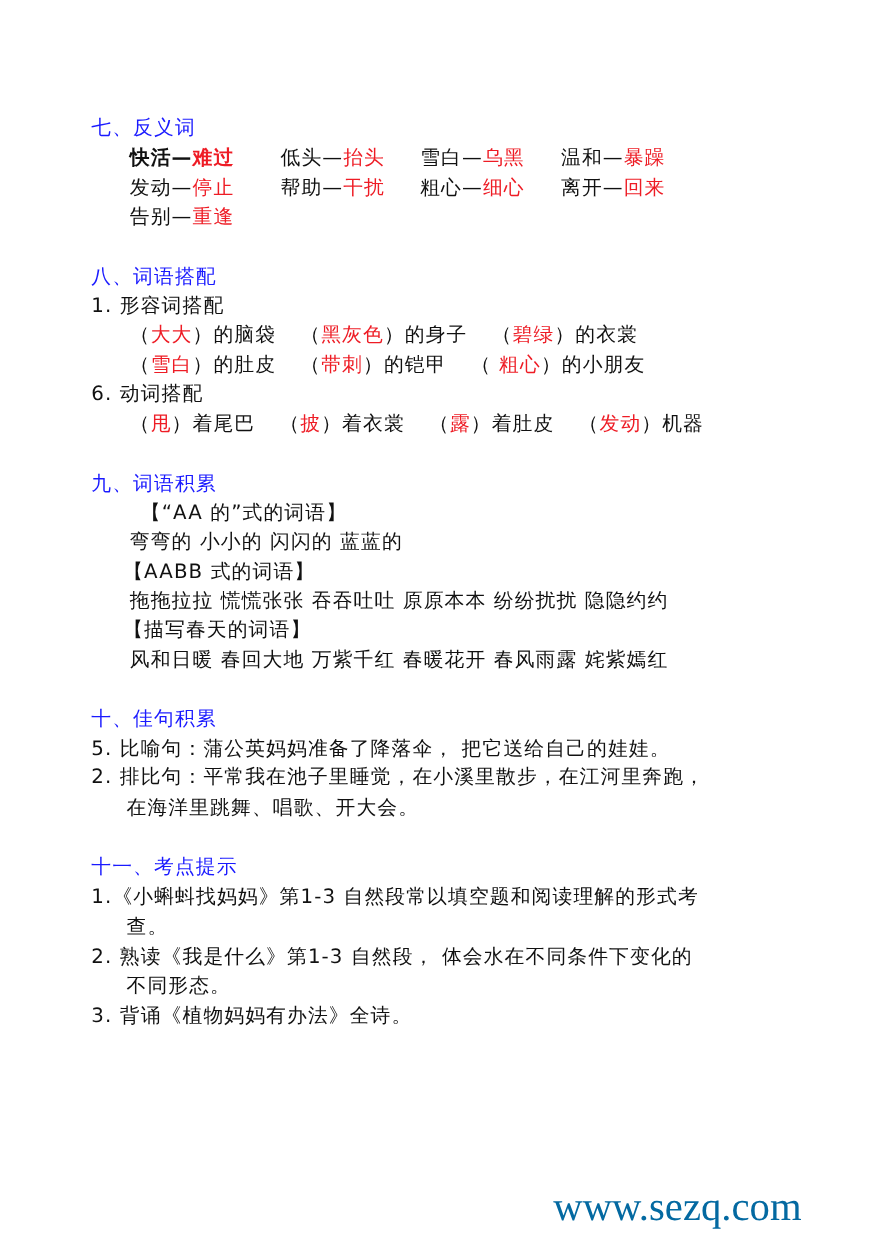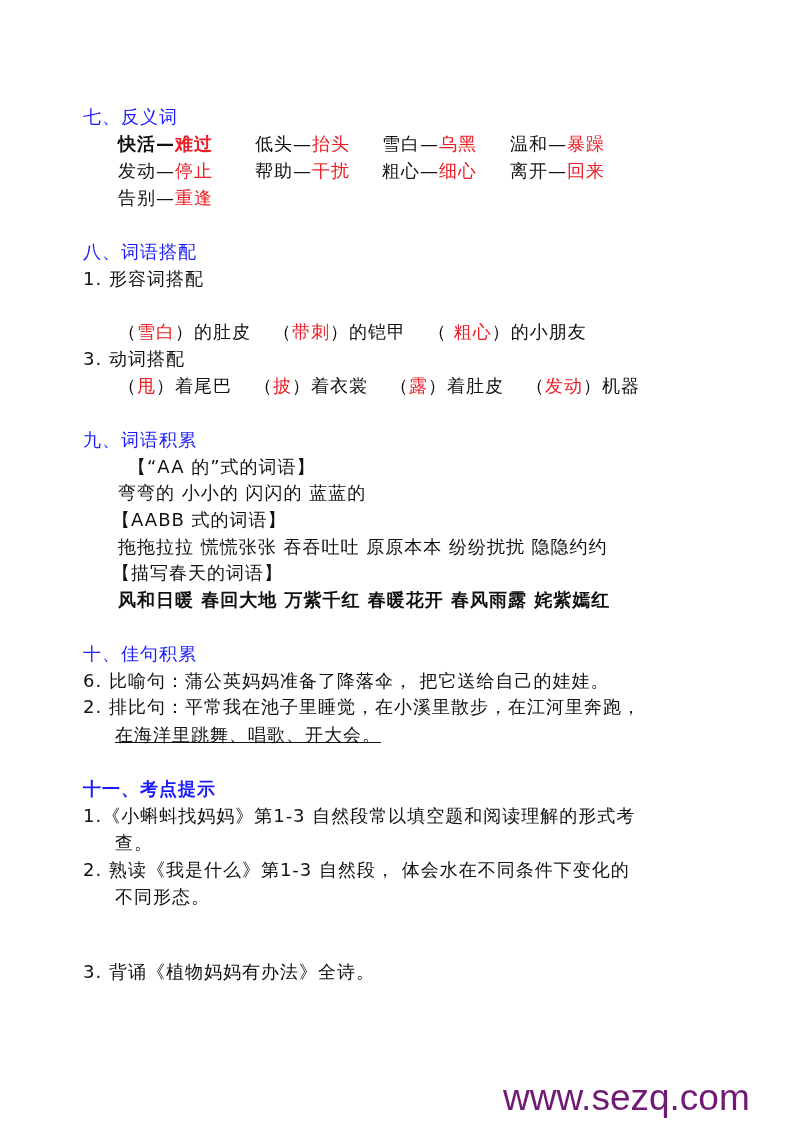--- a/index.html
+++ b/index.html
@@ -6,21 +6,21 @@
   body { width: 800px; height: 1132px; position: relative; overflow: hidden;
          font-family: "DejaVu Sans", "Liberation Sans", sans-serif; }
   .page { position: absolute; left: 0; top: 18px; width: 636px; height: 1132px; }
   .line { position: absolute; left: 0; height: 27px; line-height: 27px; font-size: 18px;
           color: #111111; white-space: nowrap; letter-spacing: 1px; }
   .heading { color: #1a1aff; font-size: 18px; }
   .red { color: #ee1c25; }
   .pair { display: inline-block; }
   .gap { display: inline-block; width: 22px; }
   .watermark { position: absolute; left: 503px; top: 1058px; font-size: 37px;
-               color: #701a75; font-family: Liberation Sans, sans-serif;
+               color: #0369a1; font-family: Liberation Serif, serif;
                letter-spacing: 0px; line-height: 44px; }
 </style>
 </head>
 <body>
 
 <div class="page">
 
   <div class="line heading" style="left:83px; top:85px;">七、反义词</div>
 
   <div class="line" style="left:118px; top:112px;">
@@ -31,45 +31,48 @@
     <span class="pair" style="width:137px;"><span>发动—</span><span class="red">停止</span></span><span class="pair" style="width:127px;"><span>帮助—</span><span class="red">干扰</span></span><span class="pair" style="width:128px;"><span>粗心—</span><span class="red">细心</span></span><span class="pair"><span>离开—</span><span class="red">回来</span></span>
   </div>
 
   <div class="line" style="left:118px; top:166px;">
     <span class="pair"><span>告别—</span><span class="red">重逢</span></span>
   </div>
 
   <div class="line heading" style="left:83px; top:220px;">八、词语搭配</div>
   <div class="line" style="left:83px; top:247px;">1. 形容词搭配</div>
 
+  <div class="line" style="left:118px; top:273px;">
+    <span class="pair"><span>（</span><span class="red">大大</span><span>）的脑袋</span></span><span class="gap"></span><span class="pair"><span>（</span><span class="red">黑灰色</span><span>）的身子</span></span><span class="gap"></span><span class="pair"><span>（</span><span class="red">碧绿</span><span>）的衣裳</span></span>
+  </div>
 
   <div class="line" style="left:118px; top:300px;">
     <span class="pair"><span>（</span><span class="red">雪白</span><span>）的肚皮</span></span><span class="gap"></span><span class="pair"><span>（</span><span class="red">带刺</span><span>）的铠甲</span></span><span class="gap"></span><span class="pair"><span>（ </span><span class="red">粗心</span><span>）的小朋友</span></span>
   </div>
 
-  <div class="line" style="left:83px; top:327px;">3. 动词搭配</div>
+  <div class="line" style="left:83px; top:327px;">6. 动词搭配</div>
 
   <div class="line" style="left:118px; top:354px;text-align:center;">
     <span class="pair"><span>（</span><span class="red">甩</span><span>）着尾巴</span></span><span class="gap"></span><span class="pair"><span>（</span><span class="red">披</span><span>）着衣裳</span></span><span class="gap"></span><span class="pair"><span>（</span><span class="red">露</span><span>）着肚皮</span></span><span class="gap"></span><span class="pair"><span>（</span><span class="red">发动</span><span>）机器</span></span>
   </div>
 
   <div class="line heading" style="left:83px; top:408px;">九、词语积累</div>
   <div class="line" style="left:112px; top:435px;margin-left:16px;">【“AA 的”式的词语】</div>
   <div class="line" style="left:118px; top:461px;text-align:right;">弯弯的 小小的 闪闪的 蓝蓝的</div>
   <div class="line" style="left:112px; top:488px;">【AABB 式的词语】</div>
   <div class="line" style="left:118px; top:515px;">拖拖拉拉 慌慌张张 吞吞吐吐 原原本本 纷纷扰扰 隐隐约约</div>
   <div class="line" style="left:112px; top:541px;">【描写春天的词语】</div>
-  <div class="line" style="left:118px; top:568px;font-weight:bold;">风和日暖 春回大地 万紫千红 春暖花开 春风雨露 姹紫嫣红</div>
+  <div class="line" style="left:118px; top:568px;">风和日暖 春回大地 万紫千红 春暖花开 春风雨露 姹紫嫣红</div>
 
   <div class="line heading" style="left:83px; top:622px;">十、佳句积累</div>
-  <div class="line" style="left:83px; top:649px;">6. 比喻句：蒲公英妈妈准备了降落伞， 把它送给自己的娃娃。</div>
+  <div class="line" style="left:83px; top:649px;">5. 比喻句：蒲公英妈妈准备了降落伞， 把它送给自己的娃娃。</div>
   <div class="line" style="left:83px; top:675px;">2. 排比句：平常我在池子里睡觉，在小溪里散步，在江河里奔跑，</div>
-  <div class="line" style="left:115px; top:703px;text-decoration:underline;">在海洋里跳舞、唱歌、开大会。</div>
+  <div class="line" style="left:115px; top:703px;">在海洋里跳舞、唱歌、开大会。</div>
 
-  <div class="line heading" style="left:83px; top:757px;font-weight:bold;">十一、考点提示</div>
+  <div class="line heading" style="left:83px; top:757px;">十一、考点提示</div>
   <div class="line" style="left:83px; top:784px;">1.《小蝌蚪找妈妈》第1-3 自然段常以填空题和阅读理解的形式考</div>
   <div class="line" style="left:115px; top:811px;">查。</div>
   <div class="line" style="left:83px; top:838px;">2. 熟读《我是什么》第1-3 自然段， 体会水在不同条件下变化的</div>
   <div class="line" style="left:115px; top:865px;">不同形态。</div>
-  <div class="line" style="left:83px; top:892px;margin-top:48px;">3. 背诵《植物妈妈有办法》全诗。</div>
+  <div class="line" style="left:83px; top:892px;">3. 背诵《植物妈妈有办法》全诗。</div>
 
   <div class="watermark">www.sezq.com</div>
 </div>
 
 </body></html>

